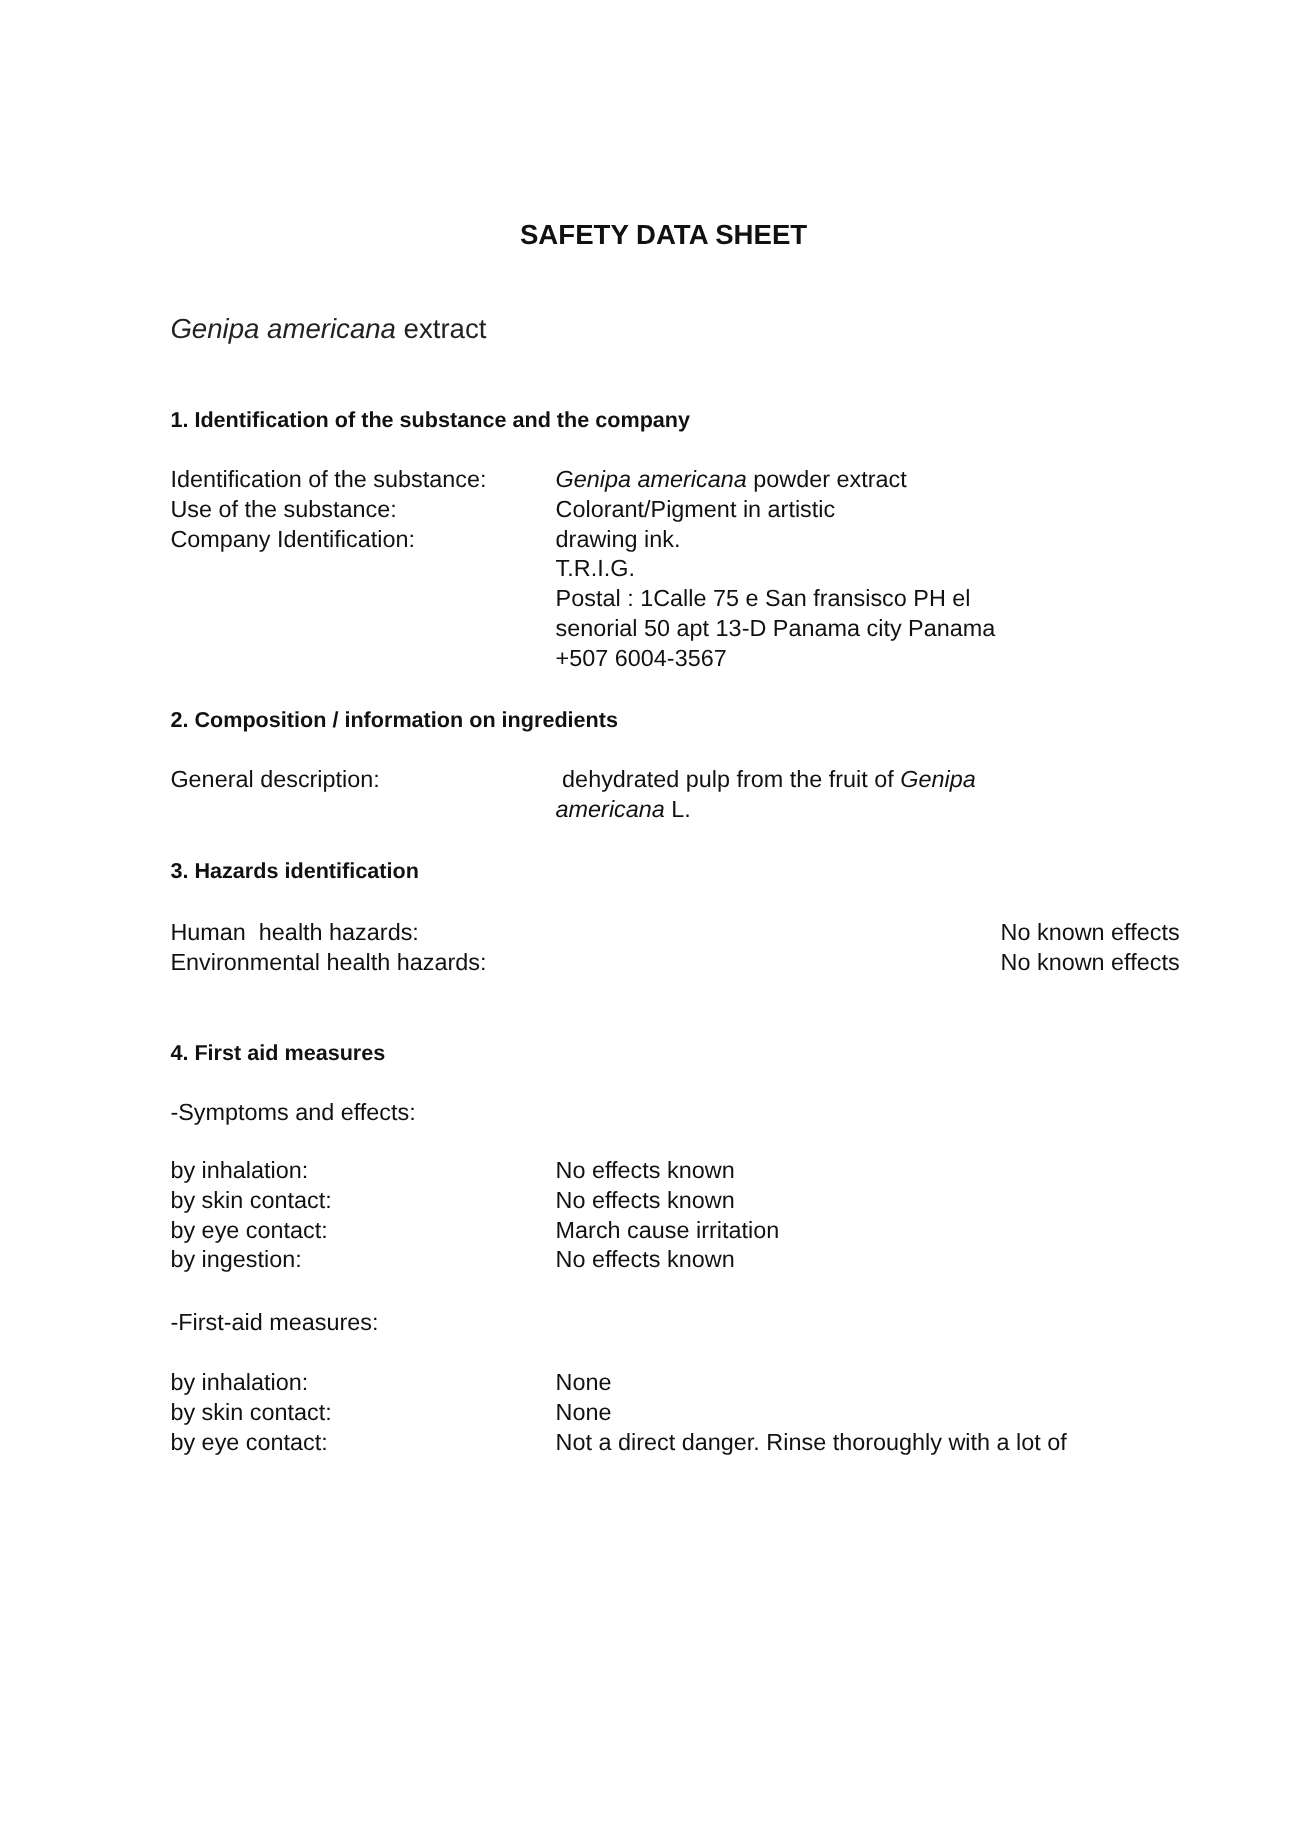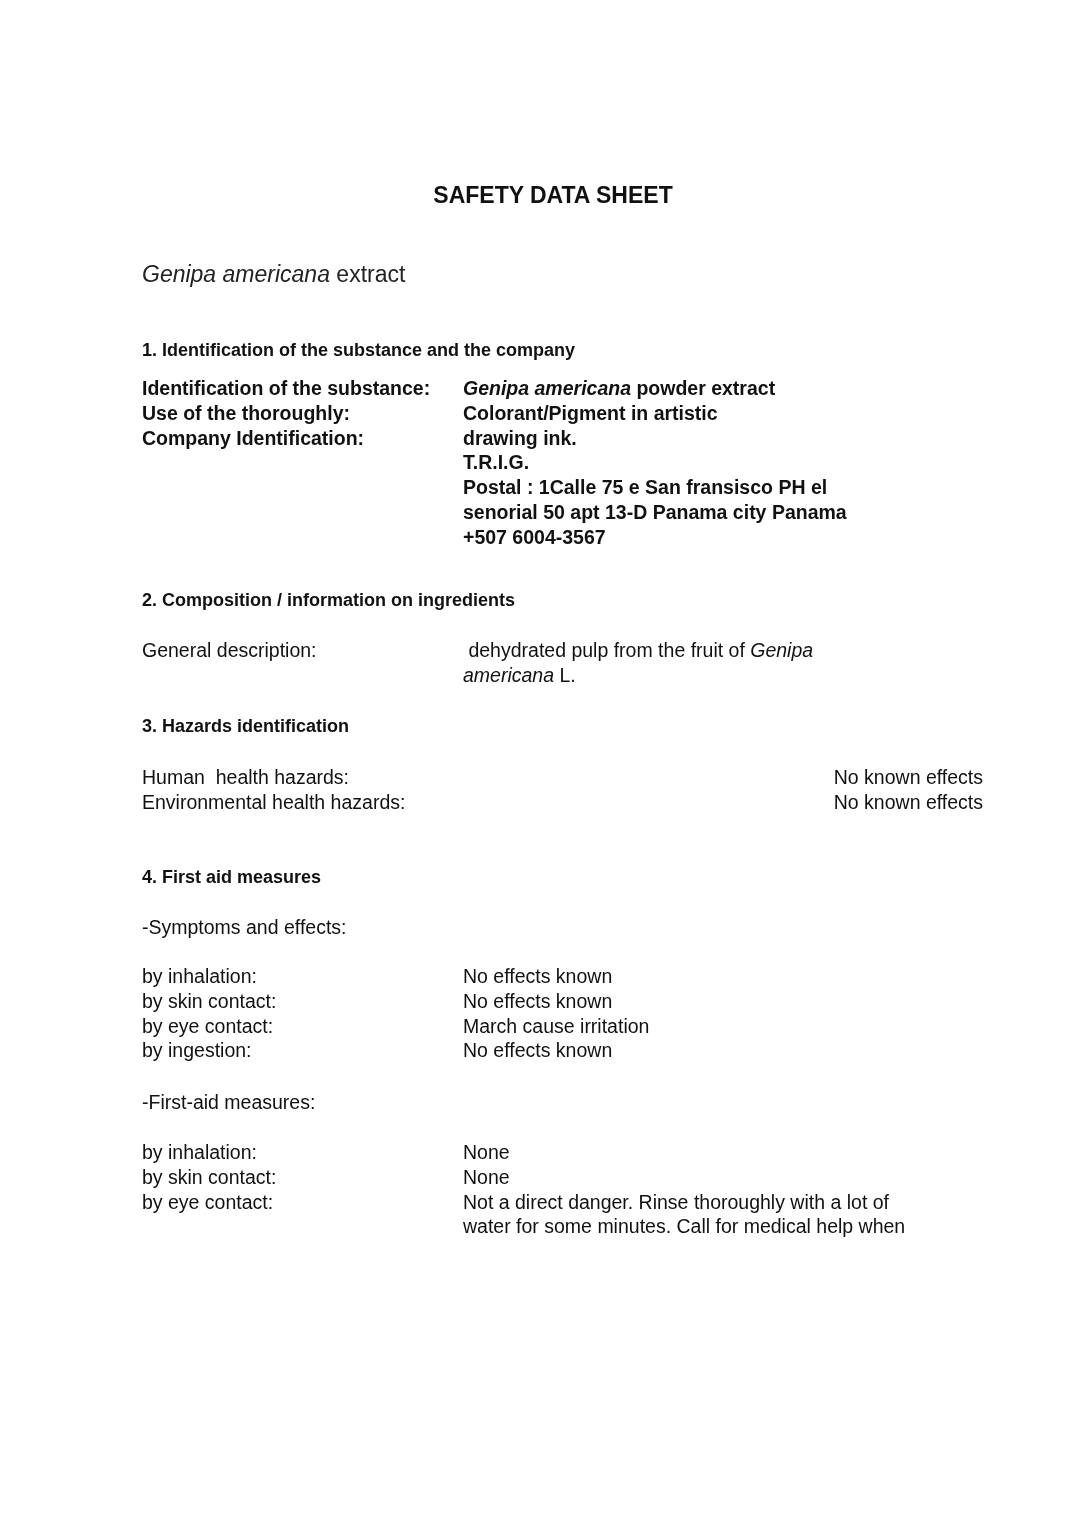--- a/index.html
+++ b/index.html
@@ -86,23 +86,23 @@
 <body>
 
 <div class="page">
 
   <h1 class="doc-title">SAFETY DATA SHEET</h1>
 
   <h2 class="product-title"><span class="it">Genipa americana</span><span> extract</span></h2>
 
   <h3 class="section-heading" style="top:338px;">1. Identification of the substance and the company</h3>
 
-  <div class="row" style="top:376px; height:180px;font-weight:bold;">
+  <div class="row" style="top:388px; height:180px;">
     <div class="label">Identification of the substance:</div>
-    <div class="label" style="top:24.8px;">Use of the thoroughly:</div>
+    <div class="label" style="top:24.8px;">Use of the substance:</div>
     <div class="label" style="top:49.6px;">Company Identification:</div>
     <div class="value">
       <span class="line"><span class="it">Genipa americana</span><span> powder extract</span></span>
       <span class="line">Colorant/Pigment in artistic</span>
       <span class="line">drawing ink.</span>
       <span class="line">T.R.I.G.</span>
       <span class="line">Postal : 1Calle 75 e San fransisco PH el</span>
       <span class="line">senorial 50 apt 13-D Panama city Panama</span>
       <span class="line">+507 6004-3567</span>
     </div>
@@ -145,17 +145,16 @@
   <p class="subheading" style="top:1090px;">-First-aid measures:</p>
 
   <div class="row" style="top:1140px; height:125px;">
     <div class="label">by inhalation:</div>
     <div class="value">None</div>
     <div class="label" style="top:24.8px;">by skin contact:</div>
     <div class="value" style="top:24.8px;">None</div>
     <div class="label" style="top:49.6px;">by eye contact:</div>
     <div class="value" style="top:49.6px;">
       <span class="line">Not a direct danger. Rinse thoroughly with a lot of</span>
-      <span class="line">water for some minutes. Call for medical help when</span>
     </div>
   </div>
 
 </div>
 
 </body></html>

